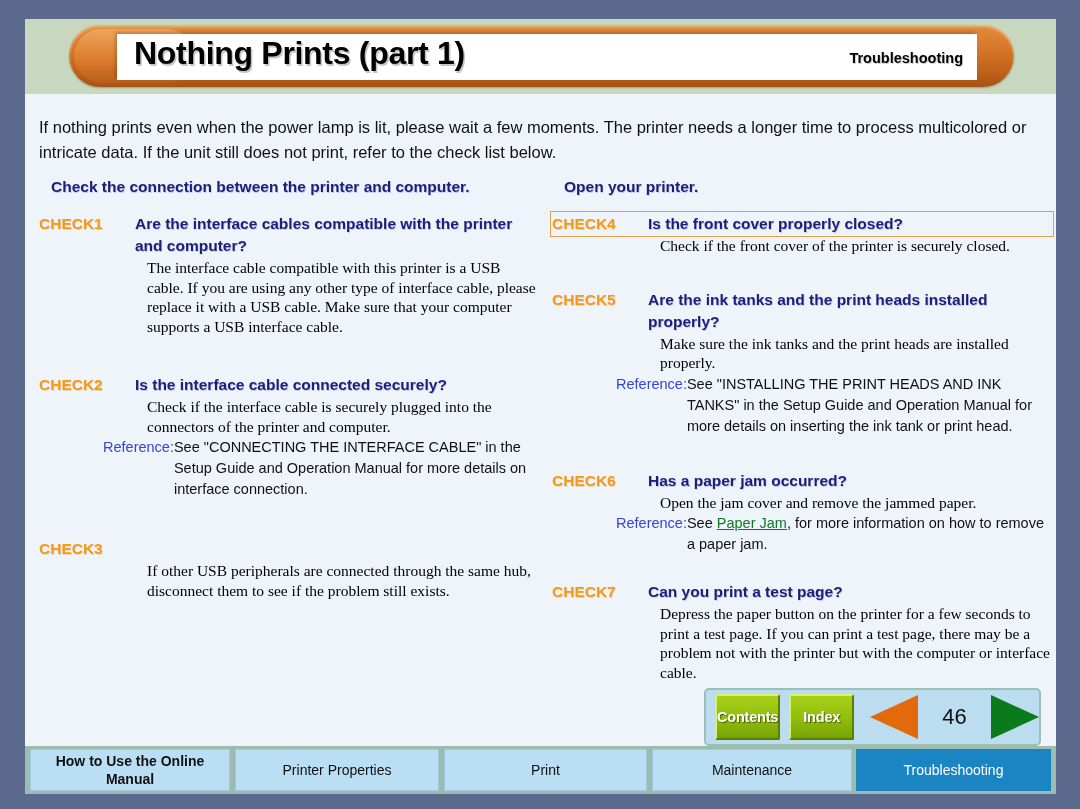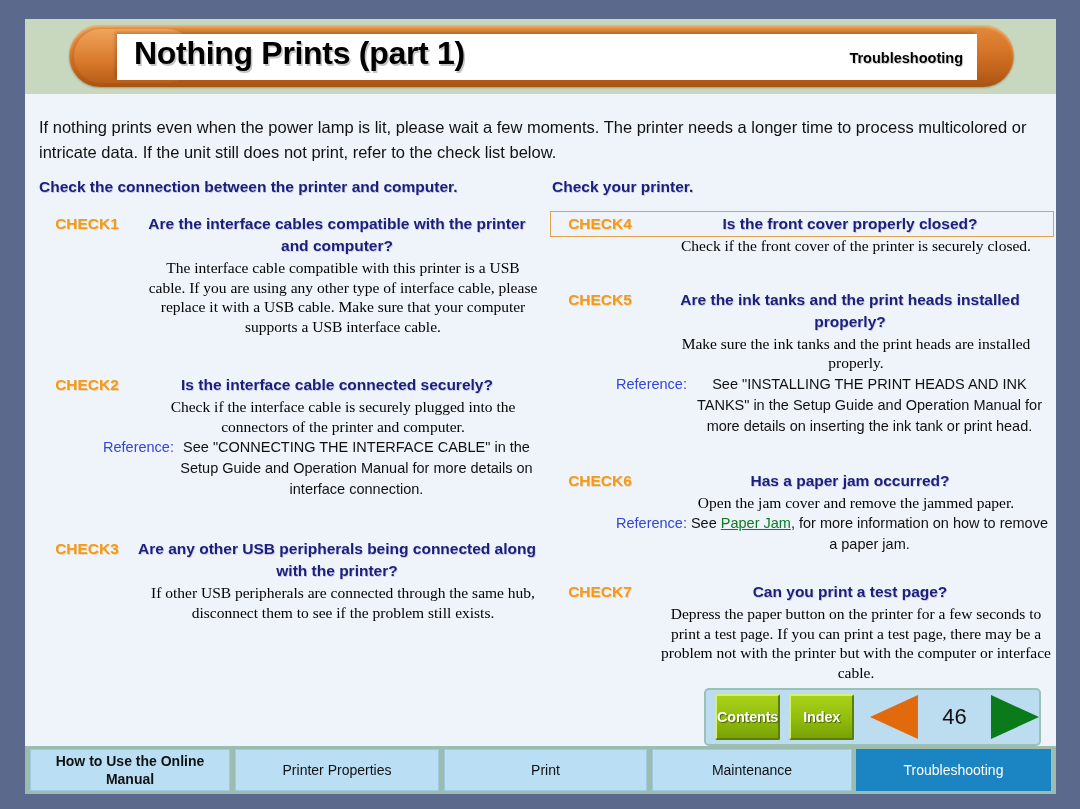--- a/index.html
+++ b/index.html
@@ -117,28 +117,27 @@
   #col-left  { left: 14px; }
   #col-right { left: 527px; }
 
   
   .section-head {
     font-size: 15.5px;
     font-weight: bold;
     color: #1b1f7a;
     line-height: 21px;
     text-shadow: 0.7px 0.7px 0 rgba(150,150,210,.45);
-    margin: 0 0 1px 0;
+    margin: 0 0 1px 12px;
   }
 
   
   .check {
     position: relative;
     margin-top: 16px;
-    text-align: center;
   }
   .check-row {
     display: flex;
     align-items: flex-start;
   }
   .check-tag {
     flex: 0 0 96px;
     font-size: 15.5px;
     font-weight: bold;
     color: #f49a16;
@@ -331,30 +330,29 @@
             <div class="ref-left">Reference:</div>
             <div class="ref-text">See "CONNECTING THE INTERFACE CABLE" in the Setup Guide and Operation Manual for more details on interface connection.</div>
           </div>
         </div>
 
         <div class="gap-lg"></div>
 
         <div class="check">
           <div class="check-row">
             <div class="check-tag">CHECK3</div>
-            <div class="check-q">Are any other USB peripherals being connected along with the printer?</div>
           </div>
           <div class="check-body">If other USB peripherals are connected through the same hub, disconnect them to see if the problem still exists.</div>
         </div>
 
       </div>
 
       <div class="col" id="col-right">
 
-        <div class="section-head">Check your printer.</div>
+        <div class="section-head">Open your printer.</div>
 
         <div class="check focused">
           <div class="check-row">
             <div class="check-tag">CHECK4</div>
             <div class="check-q">Is the front cover properly closed?</div>
           </div>
           <div class="check-body">Check if the front cover of the printer is securely closed.</div>
         </div>
 
         <div class="gap-md"></div>

